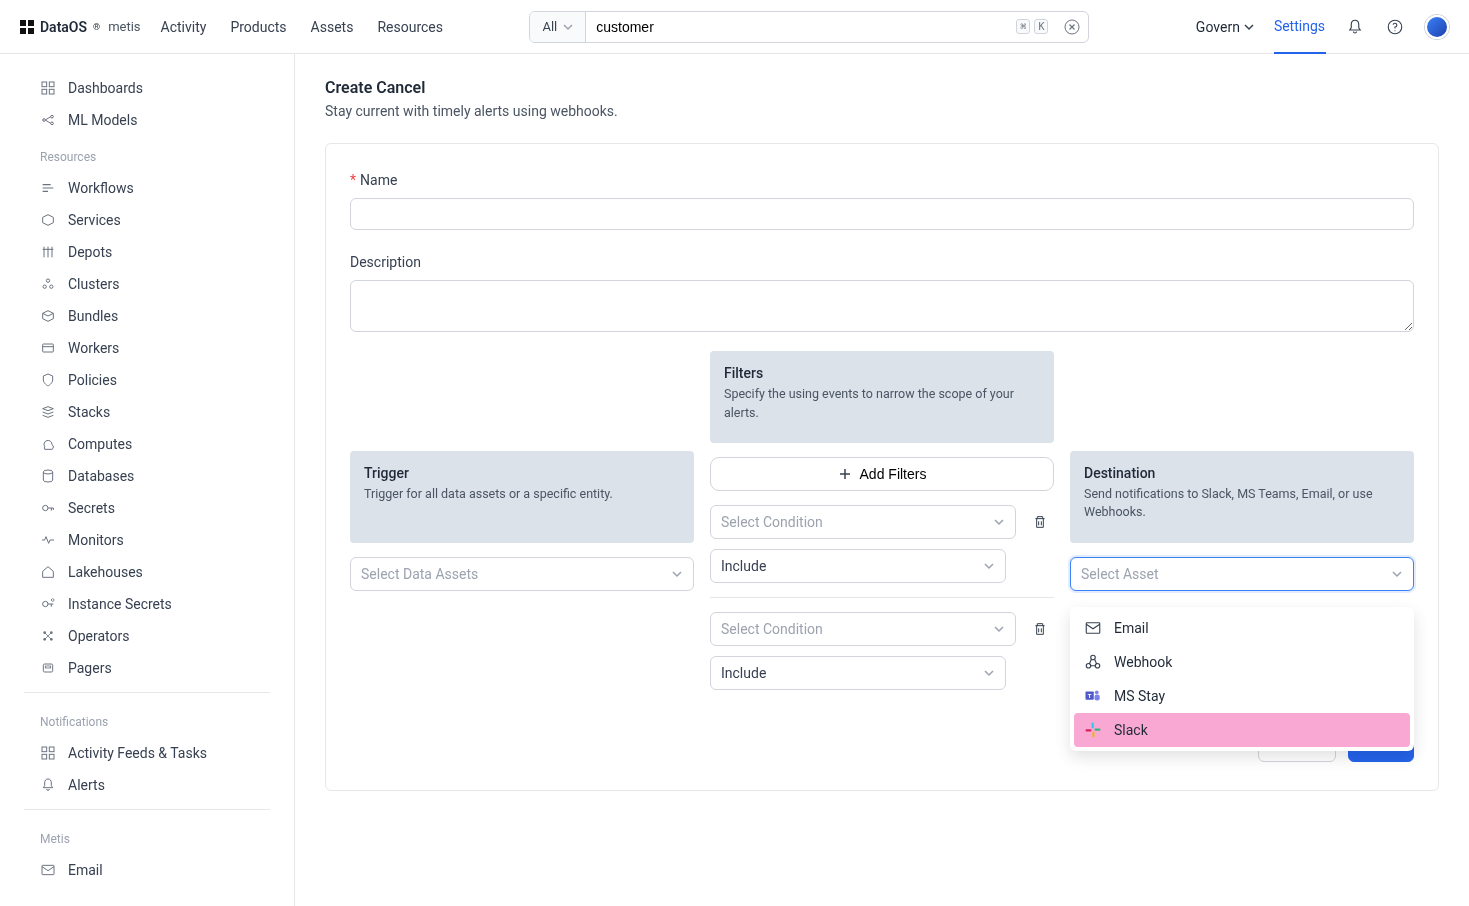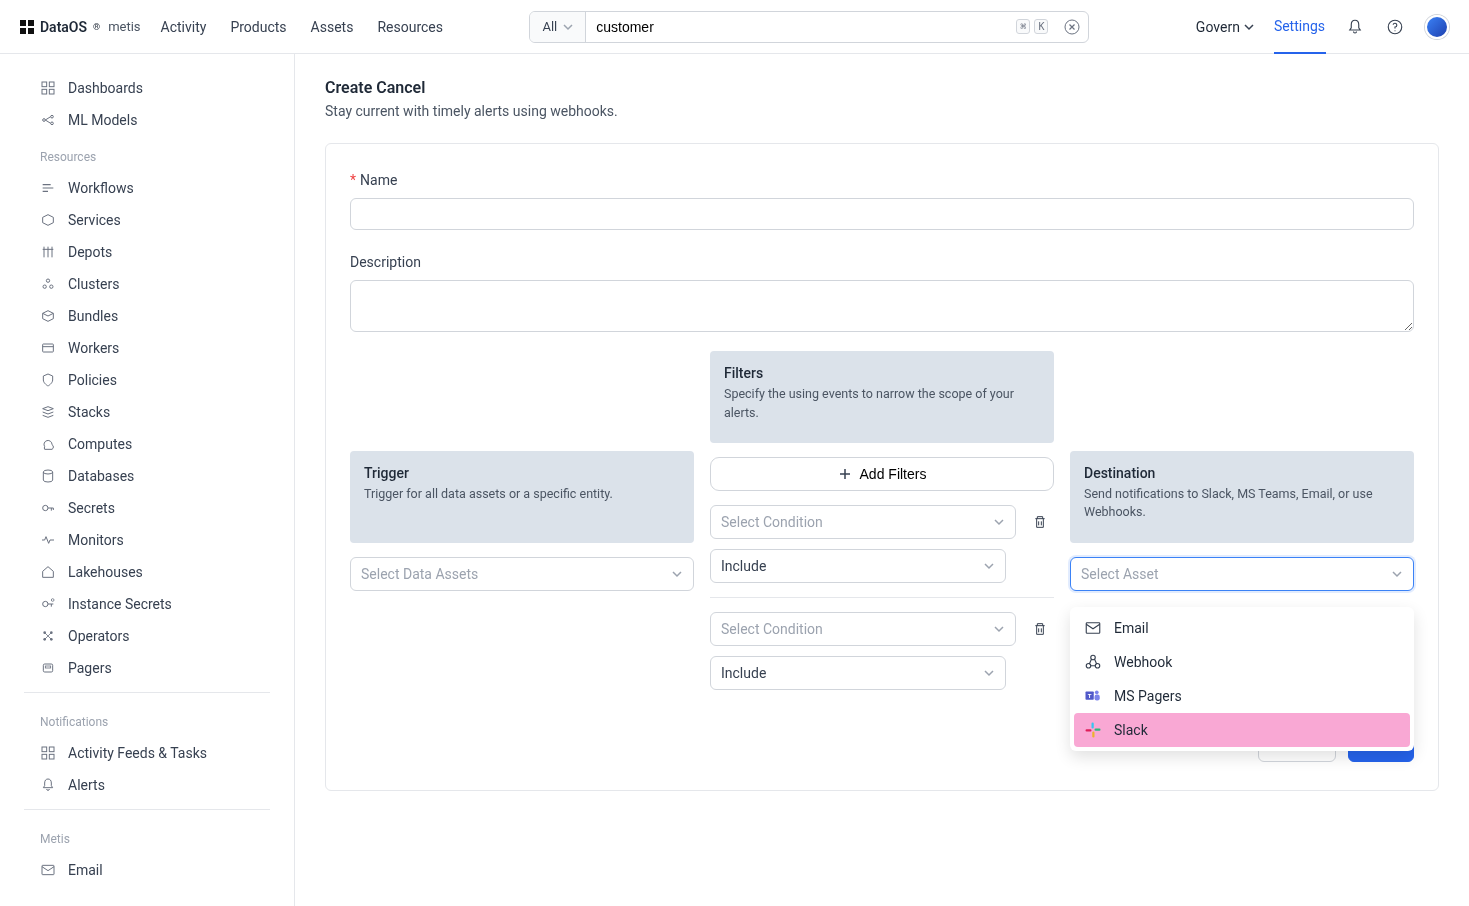--- a/index.html
+++ b/index.html
@@ -470,21 +470,21 @@
               </div>
               <div class="dropdown-item">
                 <span class="dd-icon">
                     <svg width="18" height="18" viewBox="0 0 24 24">
                       <rect x="2" y="6" width="11" height="11" rx="1" fill="#5059C9"></rect>
                       <text x="7.5" y="14.5" font-size="8" fill="#fff" text-anchor="middle" font-weight="bold">T</text>
                       <circle cx="17" cy="7" r="2.5" fill="#7B83EB"></circle>
                       <rect x="14" y="10" width="7" height="8" rx="3" fill="#7B83EB"></rect>
                     </svg>
                   </span>
-                <span>MS Pagers</span>
+                <span>MS Stay</span>
               </div>
               <div class="dropdown-item hovered">
                 <span class="dd-icon">
                     <svg width="18" height="18" viewBox="0 0 24 24">
                       <rect x="10" y="2" width="3" height="8" rx="1.5" fill="#36C5F0"></rect>
                       <rect x="14" y="10" width="8" height="3" rx="1.5" fill="#2EB67D"></rect>
                       <rect x="11" y="14" width="3" height="8" rx="1.5" fill="#ECB22E"></rect>
                       <rect x="2" y="11" width="8" height="3" rx="1.5" fill="#E01E5A"></rect>
                     </svg>
                   </span>

